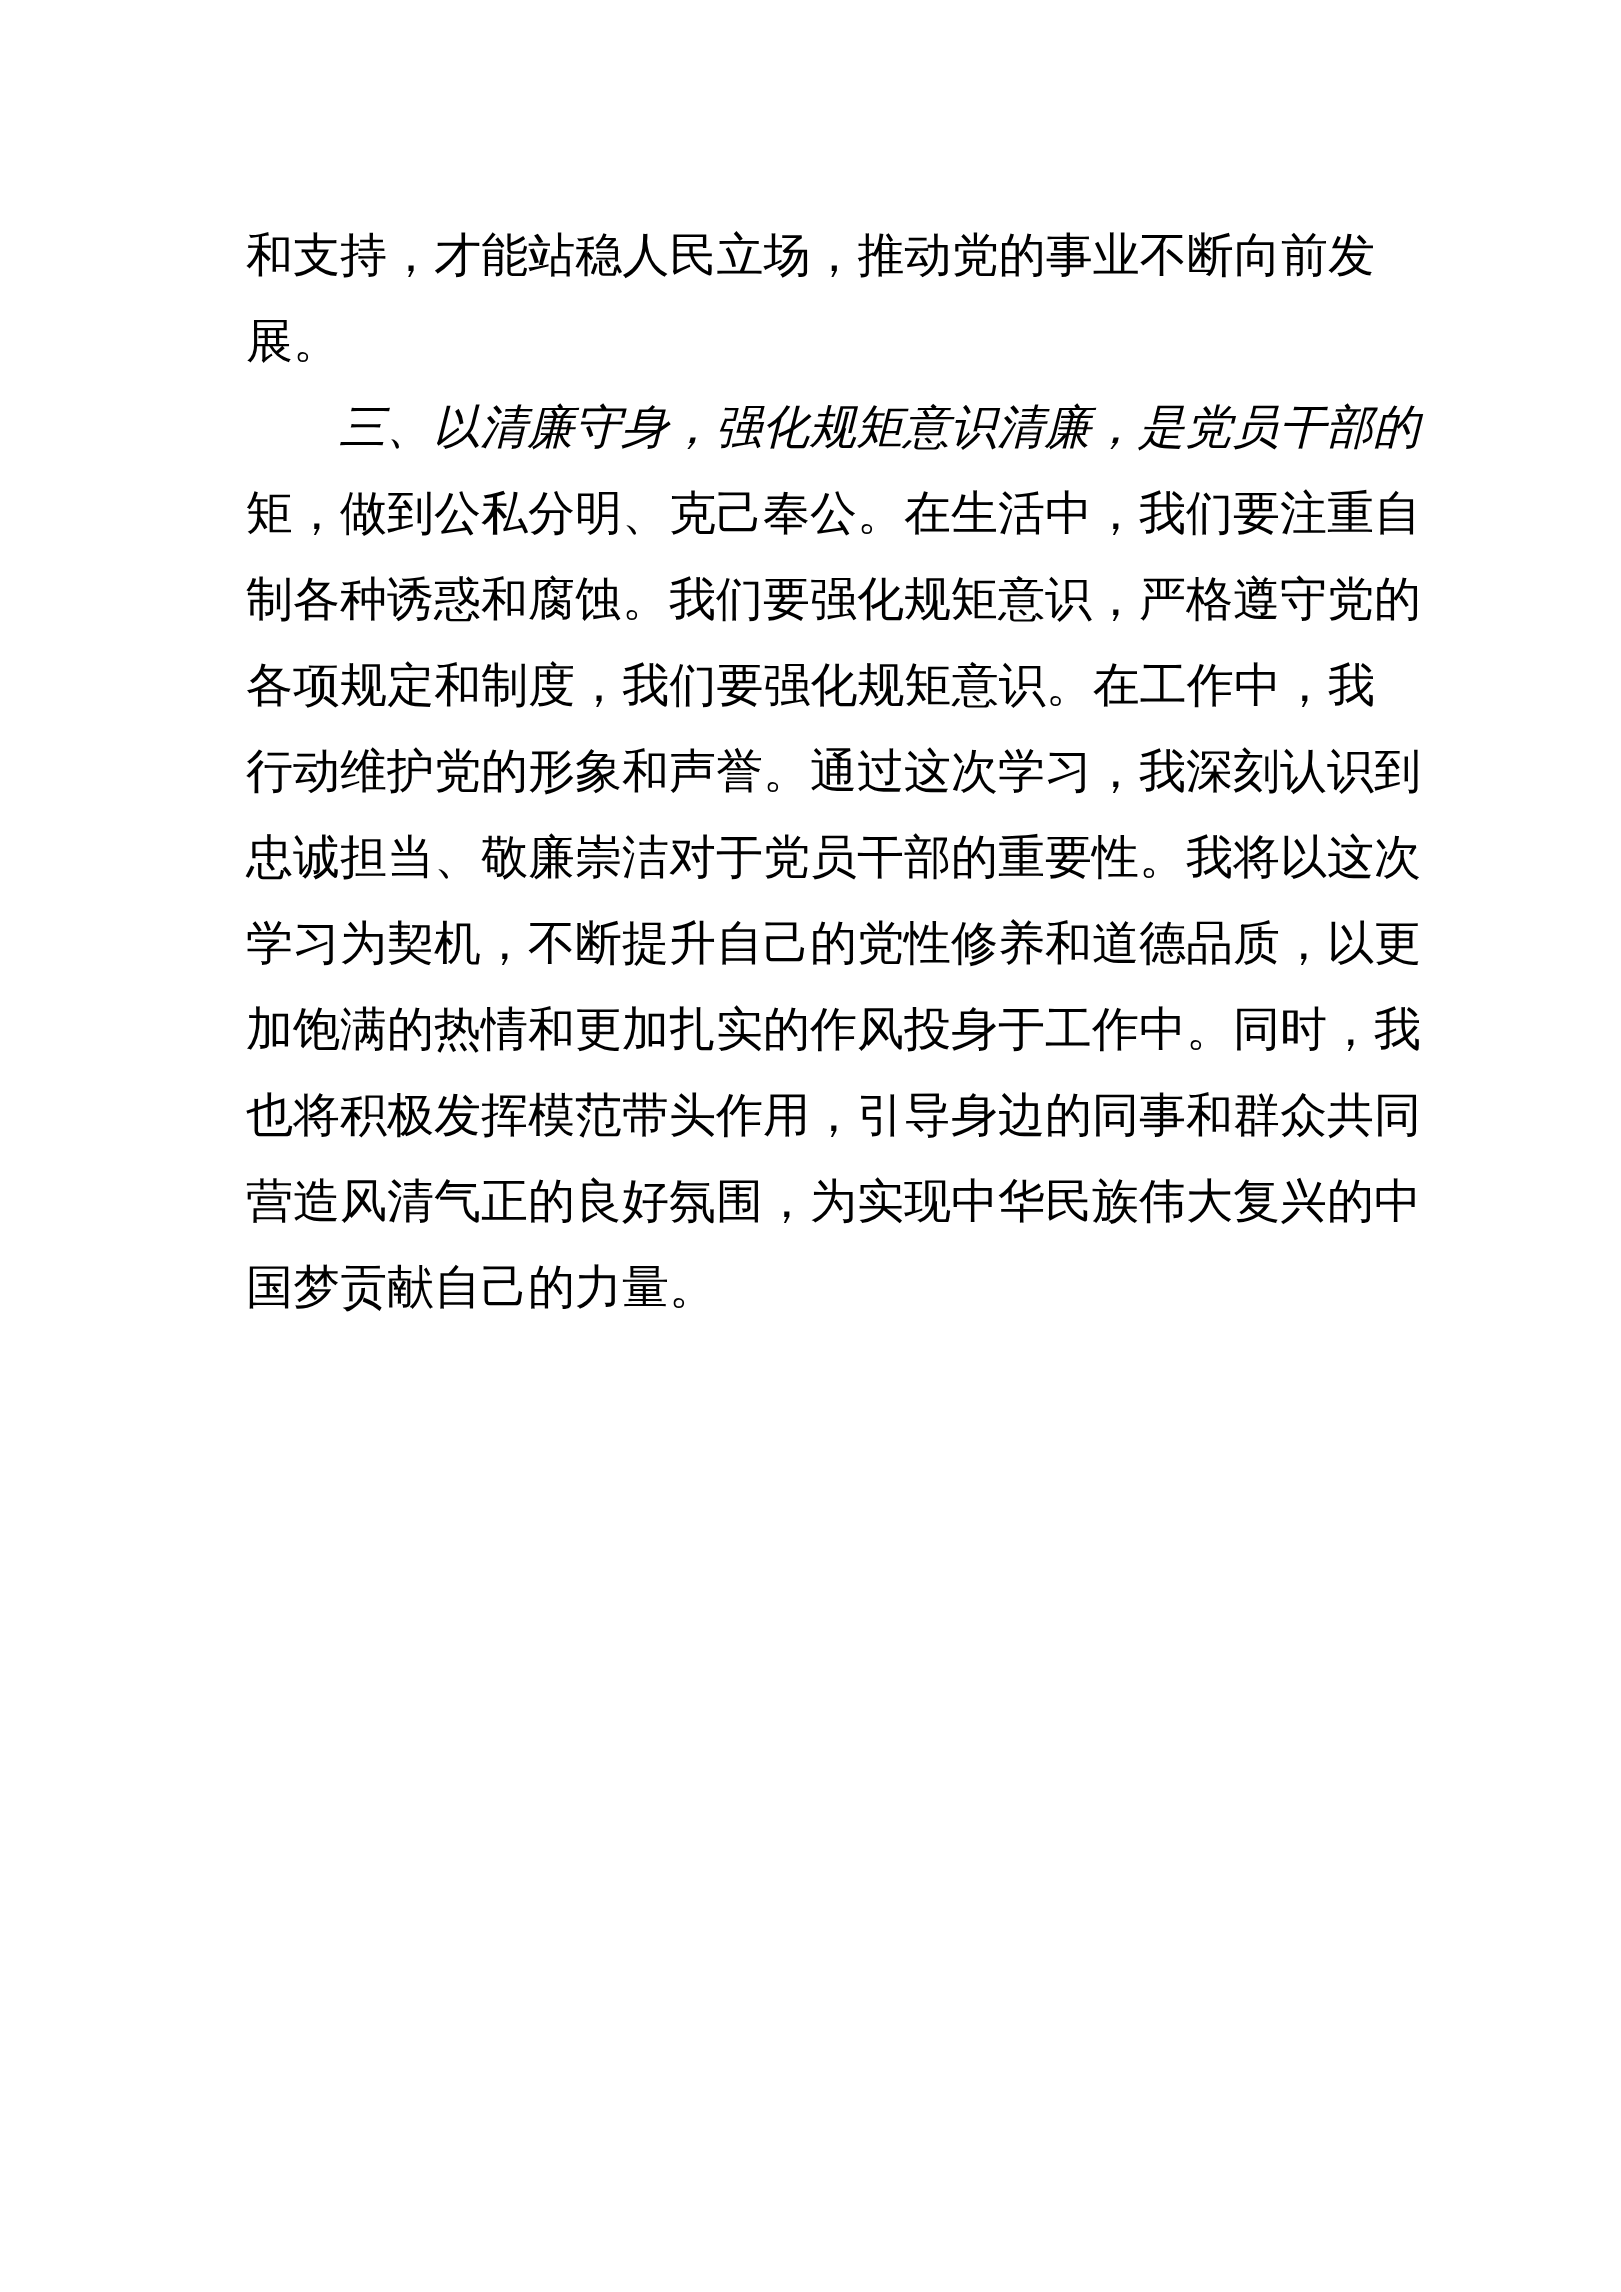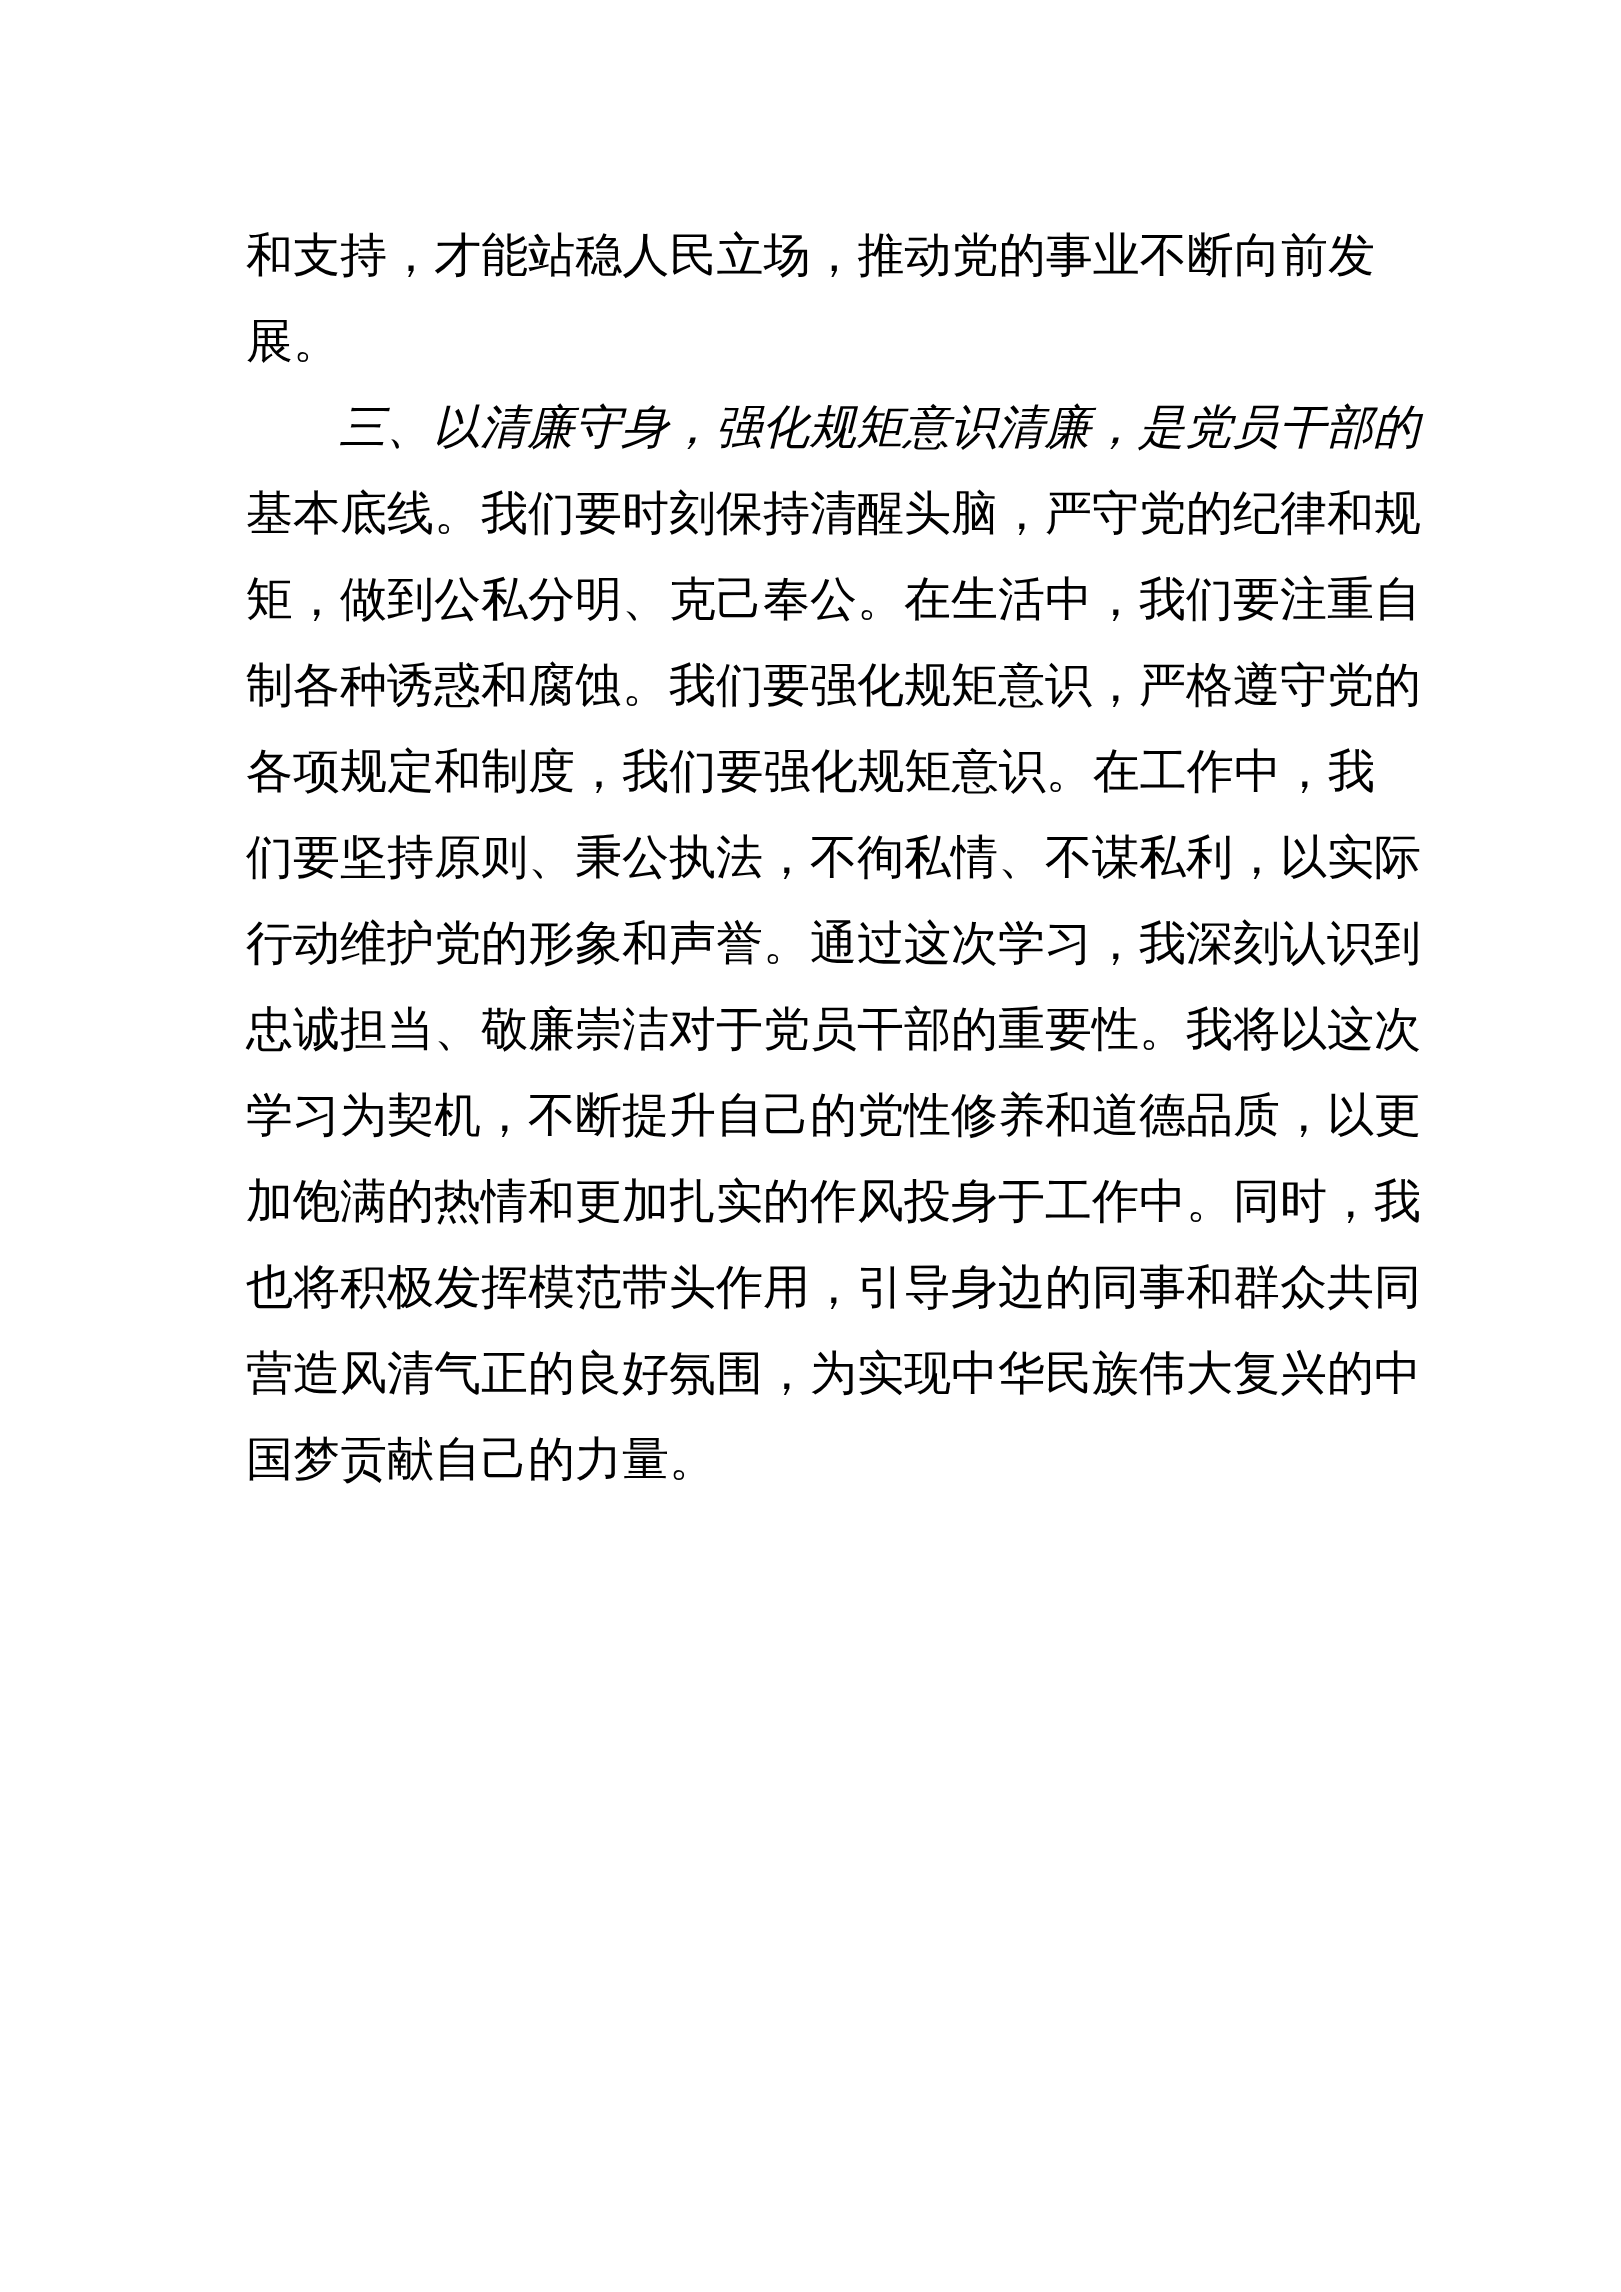--- a/index.html
+++ b/index.html
@@ -58,25 +58,23 @@
 <body>
 
 <div class="page">
   <div class="content">
     <div class="para">
       <span class="line">和支持，才能站稳人民立场，推动党的事业不断向前发</span>
       <span class="line last">展。</span>
     </div>
     <div class="para">
       <span class="line indent">三、以清廉守身，强化规矩意识清廉，是党员干部的</span>
-      <span class="line">基本底线。我们要时刻保持清醒头脑，严守党的纪律和规</span>
       <span class="line">矩，做到公私分明、克己奉公。在生活中，我们要注重自</span>
       <span class="line">制各种诱惑和腐蚀。我们要强化规矩意识，严格遵守党的</span>
       <span class="line">各项规定和制度，我们要强化规矩意识。在工作中，我</span>
-      <span class="line">们要坚持原则、秉公执法，不徇私情、不谋私利，以实际</span>
       <span class="line">行动维护党的形象和声誉。通过这次学习，我深刻认识到</span>
       <span class="line">忠诚担当、敬廉崇洁对于党员干部的重要性。我将以这次</span>
       <span class="line">学习为契机，不断提升自己的党性修养和道德品质，以更</span>
       <span class="line">加饱满的热情和更加扎实的作风投身于工作中。同时，我</span>
       <span class="line">也将积极发挥模范带头作用，引导身边的同事和群众共同</span>
       <span class="line">营造风清气正的良好氛围，为实现中华民族伟大复兴的中</span>
       <span class="line last">国梦贡献自己的力量。</span>
     </div>
   </div>
 </div>

